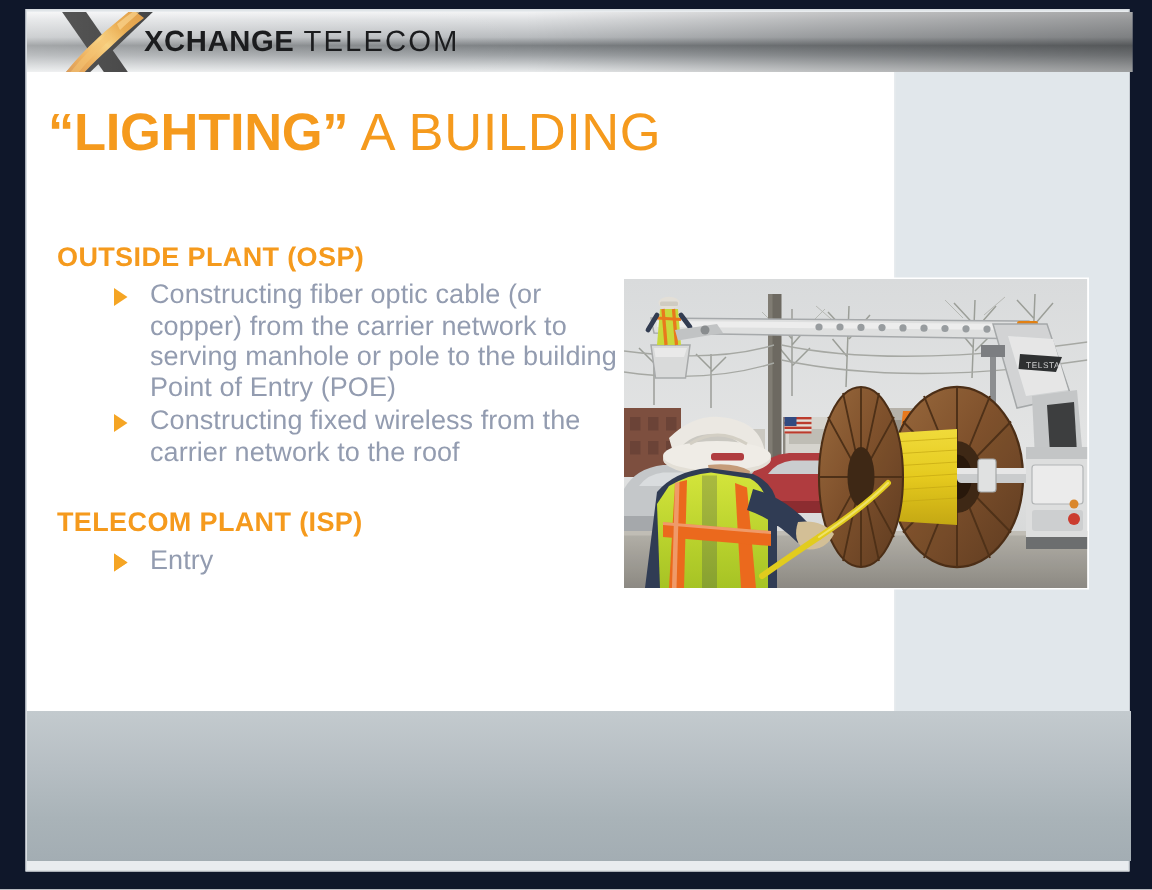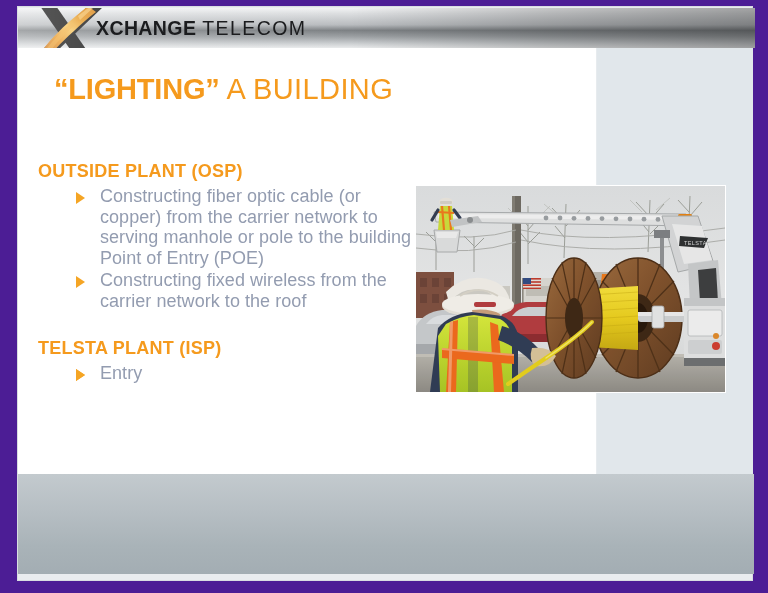--- a/index.html
+++ b/index.html
@@ -9,21 +9,21 @@
     height: 593px;
     overflow: hidden;
     background: #eef0f2;
     font-family: "Liberation Sans", sans-serif;
   }
 
   #slide {
     position: relative;
     width: 768px;
     height: 593px;
-    background: #4c1d95;
+    background: #0f172a;
   }
 
   
   .page-frame {
     position: absolute;
     left: 17px; top: 6px;
     width: 736px; height: 575px;
     background: #e9ecef;
     border: 1px solid #d8dde1;
   }
@@ -92,23 +92,23 @@
     font-size: 19.5px;
     letter-spacing: 0.6px;
     color: #1b1c1e;
   }
   .brand .b-strong { font-weight: 700; letter-spacing: 0.4px; }
   .brand .b-light  { font-weight: 400; letter-spacing: 1.4px; margin-left: 6px; }
 
   
   .slide-title {
     position: absolute;
-    left: 54px; top: 72px;
+    left: 32px; top: 72px;
     color: #f59a1d;
-    font-size: 29px;
+    font-size: 35px;
     line-height: 34px;
     white-space: nowrap;
   }
   .slide-title .t-strong { font-weight: 700; letter-spacing: -0.2px; }
   .slide-title .t-light  { font-weight: 400; letter-spacing: 0.4px; }
 
   
   .section { position: absolute; left: 38px; width: 380px; }
   #section-osp { top: 162px; }
   #section-isp { top: 339px; }
@@ -221,21 +221,21 @@
         <span>Constructing fiber optic cable (or copper) from the carrier network to serving manhole or pole to the building Point of Entry (POE)</span>
       </li>
       <li class="bullet-item">
         <span class="bullet-marker"></span>
         <span>Constructing fixed wireless from the carrier network to the roof</span>
       </li>
     </ul>
   </section>
 
   <section class="section" id="section-isp">
-    <div class="section-heading">TELSTA PLANT (ISP)</div>
+    <div class="section-heading">TELECOM PLANT (ISP)</div>
     <ul class="bullet-list">
       <li class="bullet-item">
         <span class="bullet-marker"></span>
       </li>
       <li class="bullet-item">
         <span class="bullet-marker"></span>
         <span>Entry</span>
       </li>
     </ul>
   </section>

